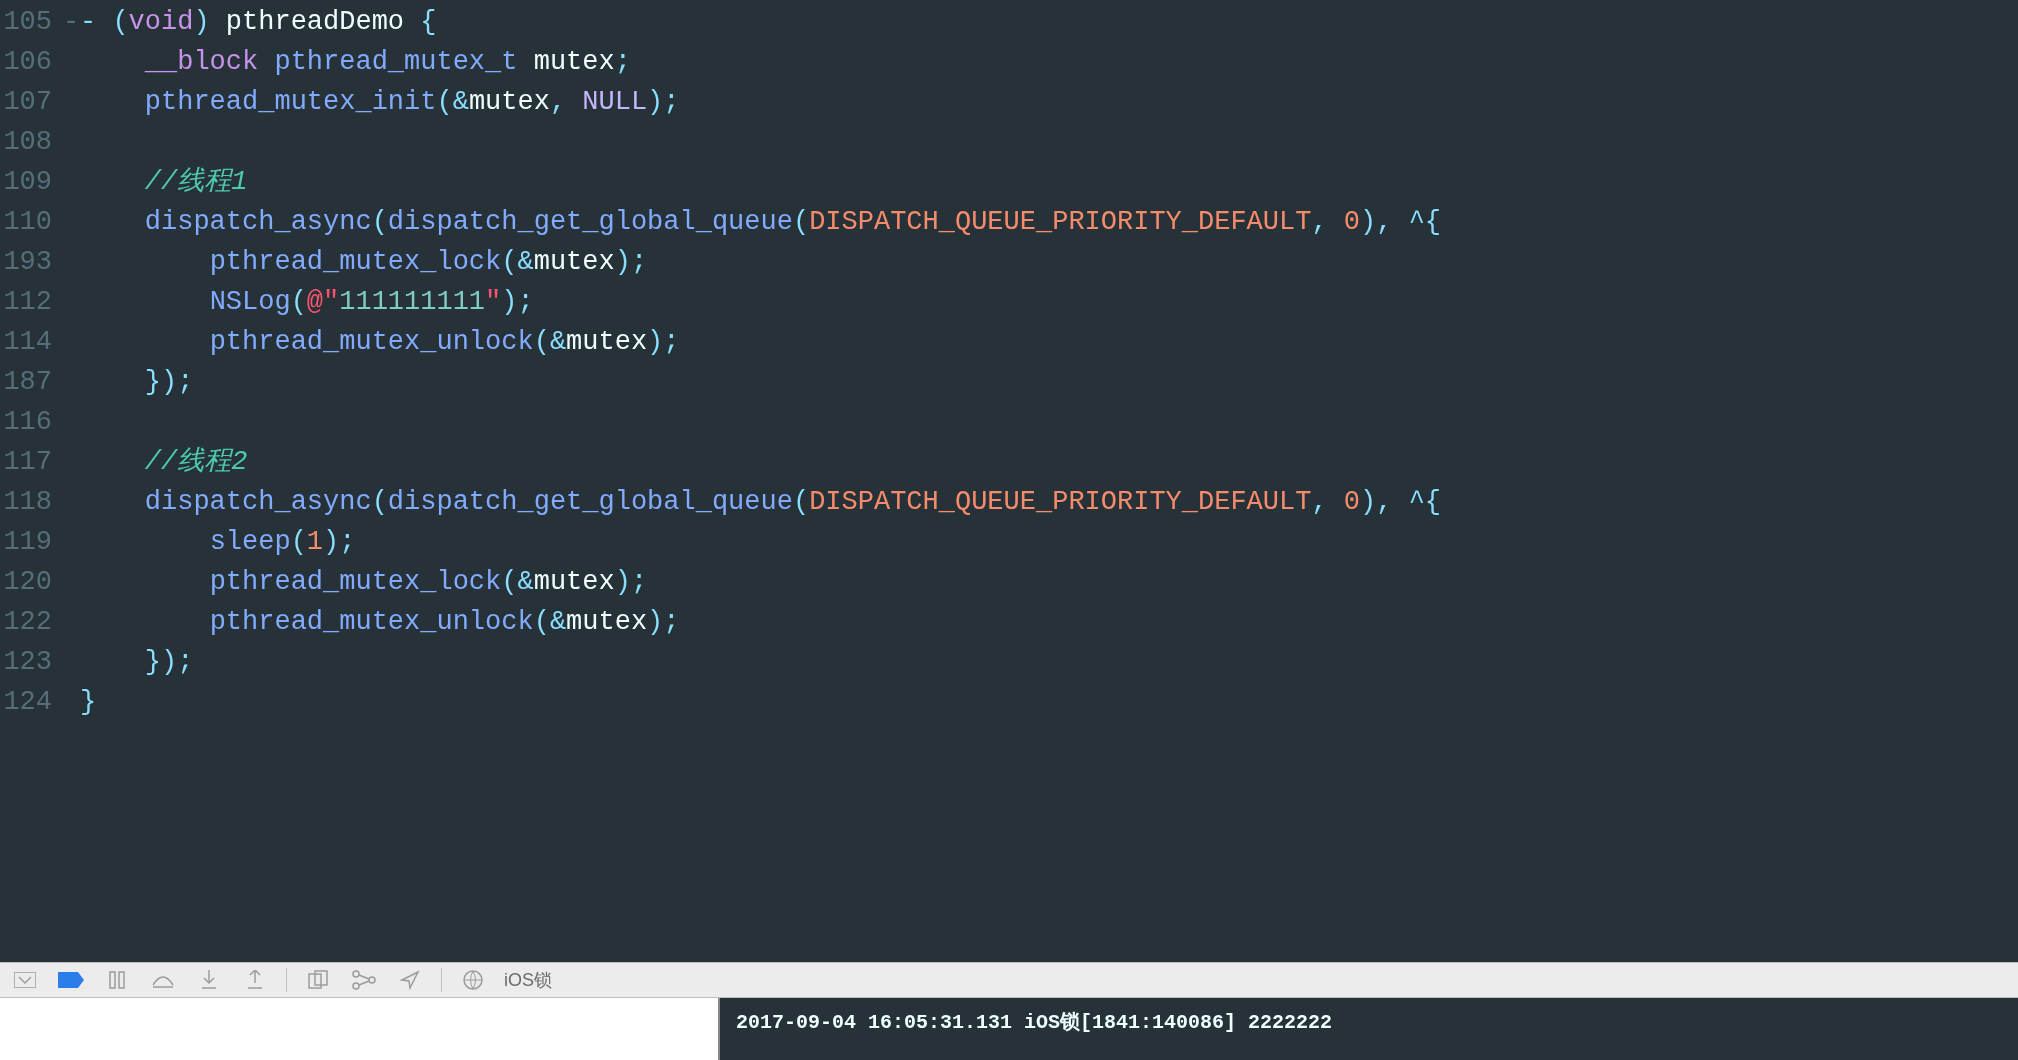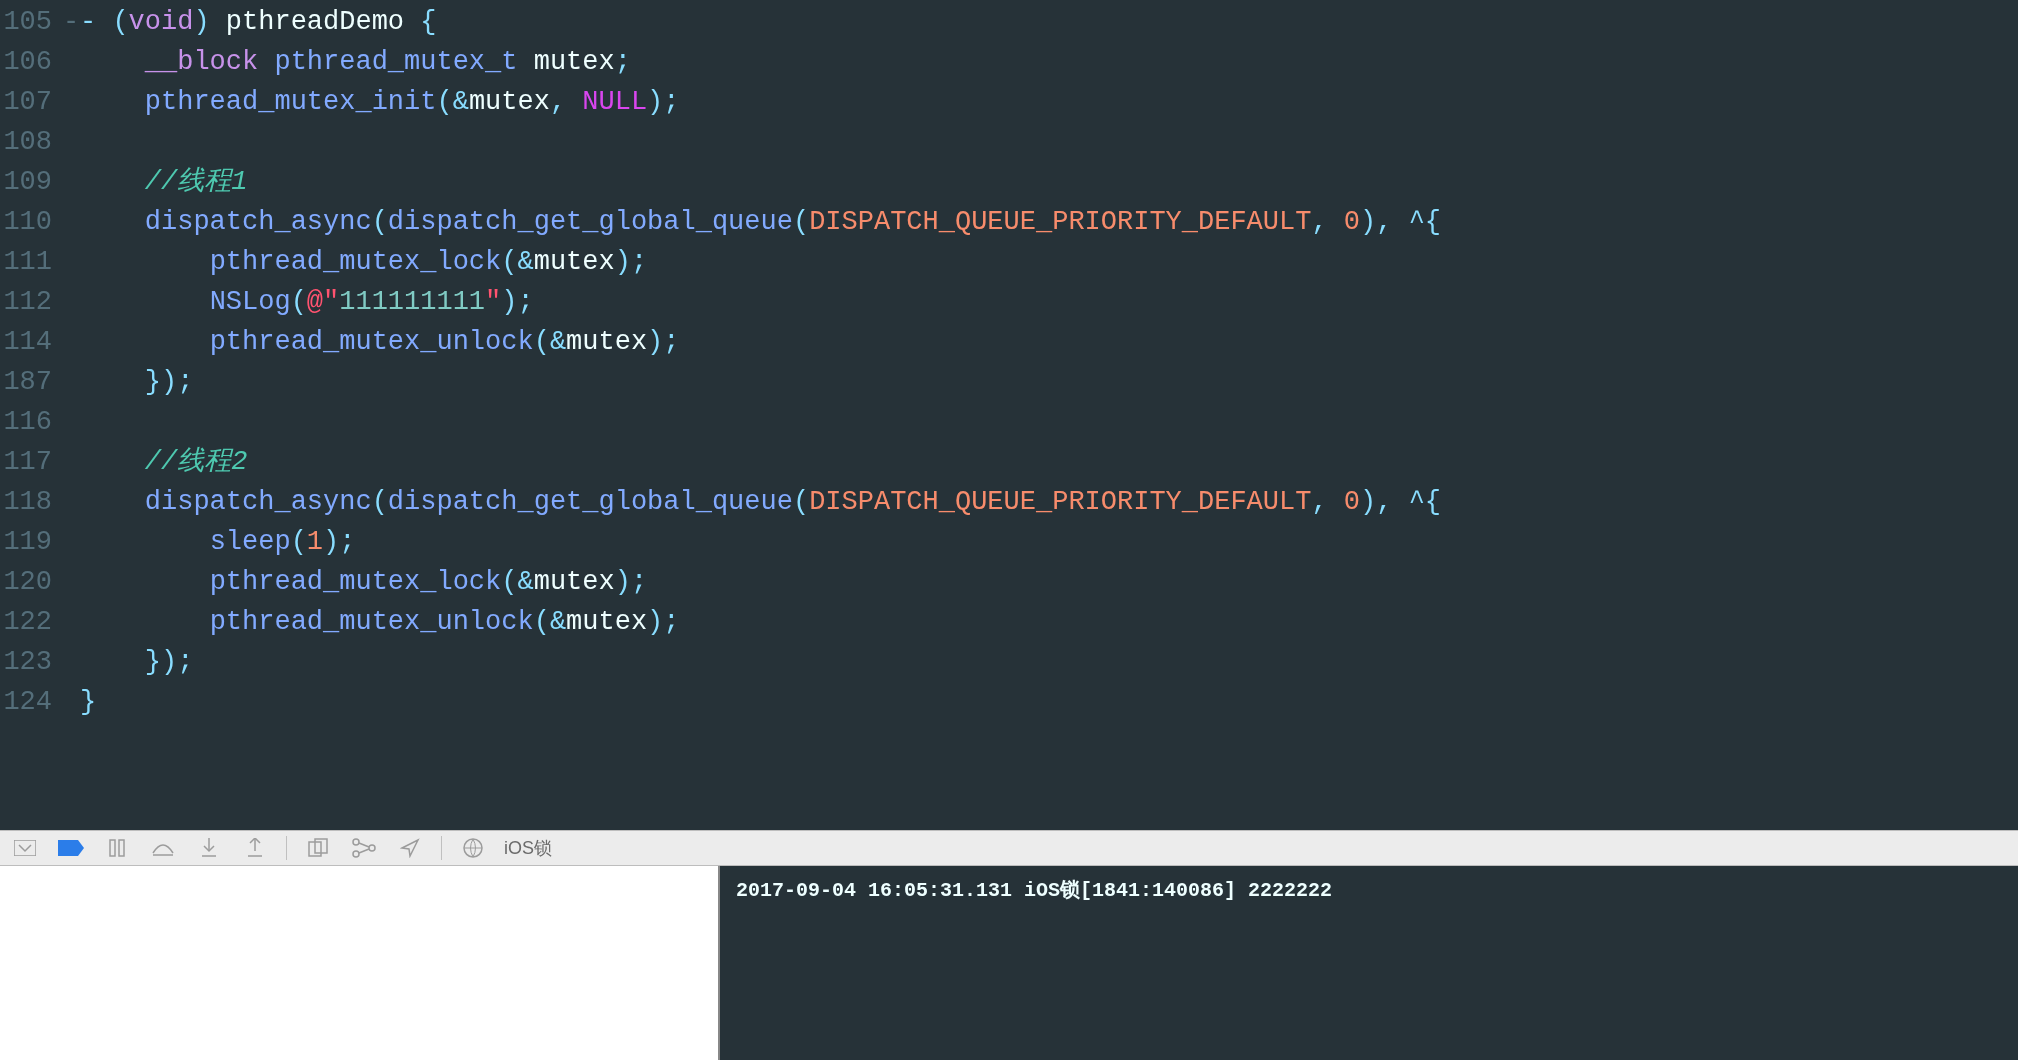--- a/index.html
+++ b/index.html
@@ -12,21 +12,21 @@
     overflow: hidden;
     display: flex;
     flex-direction: column;
   }
   .editor {
     flex: 0 0 auto;
     background: #263238;
     font-size: 27px;
     line-height: 40px;
     padding-top: 2px;
-    height: 830px;
+    height: 962px;
     overflow: hidden;
   }
   .line {
     display: flex;
     white-space: pre;
   }
   .gutter {
     width: 62px;
     text-align: right;
     color: #546e7a;
@@ -46,21 +46,21 @@
     flex: 1;
   }
   .t-default { color: #eeffff; }
   .t-keyword { color: #c792ea; }     
   .t-type    { color: #82aaff; }     
   .t-func    { color: #82aaff; }
   .t-comment { color: #4ec9b0; font-style: italic; }
   .t-string  { color: #80cbc4; }
   .t-const   { color: #f78c6c; }     
   .t-num     { color: #f78c6c; }
-  .t-null    { color: #d946ef; }
+  .t-null    { color: #c4b5fd; }
   .t-punct   { color: #89ddff; }
   .t-ident   { color: #eeffff; }
   .t-at      { color: #ff5370; }
 
   .toolbar {
     height: 36px;
     background: #ececec;
     border-top: 1px solid #bdbdbd;
     border-bottom: 1px solid #bdbdbd;
     display: flex;
@@ -114,21 +114,21 @@
 </head>
 <body>
 
 <div class="editor" id="editor">
     <div class="line"><span class="gutter">105</span><span class="fold">-</span><span class="code"><span class="t-punct">- (</span><span class="t-keyword">void</span><span class="t-punct">) </span><span class="t-ident">pthreadDemo </span><span class="t-punct">{</span></span></div>
     <div class="line"><span class="gutter">106</span><span class="fold"></span><span class="code"><span class="t-default">    </span><span class="t-keyword">__block</span><span class="t-default"> </span><span class="t-type">pthread_mutex_t</span><span class="t-default"> </span><span class="t-ident">mutex</span><span class="t-punct">;</span></span></div>
     <div class="line"><span class="gutter">107</span><span class="fold"></span><span class="code"><span class="t-default">    </span><span class="t-func">pthread_mutex_init</span><span class="t-punct">(&amp;</span><span class="t-ident">mutex</span><span class="t-punct">, </span><span class="t-null">NULL</span><span class="t-punct">);</span></span></div>
     <div class="line"><span class="gutter">108</span><span class="fold"></span><span class="code"><span class="t-default">    </span></span></div>
     <div class="line"><span class="gutter">109</span><span class="fold"></span><span class="code"><span class="t-default">    </span><span class="t-comment">//线程1</span></span></div>
     <div class="line"><span class="gutter">110</span><span class="fold"></span><span class="code"><span class="t-default">    </span><span class="t-func">dispatch_async</span><span class="t-punct">(</span><span class="t-func">dispatch_get_global_queue</span><span class="t-punct">(</span><span class="t-const">DISPATCH_QUEUE_PRIORITY_DEFAULT</span><span class="t-punct">, </span><span class="t-num">0</span><span class="t-punct">), ^{</span></span></div>
-    <div class="line"><span class="gutter">111</span><span class="fold"></span><span class="code"><span class="t-default">        </span><span class="t-func">pthread_mutex_lock</span><span class="t-punct">(&amp;</span><span class="t-ident">mutex</span><span class="t-punct">);</span></span></div>
+    <div class="line"><span class="gutter">193</span><span class="fold"></span><span class="code"><span class="t-default">        </span><span class="t-func">pthread_mutex_lock</span><span class="t-punct">(&amp;</span><span class="t-ident">mutex</span><span class="t-punct">);</span></span></div>
     <div class="line"><span class="gutter">112</span><span class="fold"></span><span class="code"><span class="t-default">        </span><span class="t-func">NSLog</span><span class="t-punct">(</span><span class="t-at">@"</span><span class="t-string">111111111</span><span class="t-at">"</span><span class="t-punct">);</span></span></div>
     <div class="line"><span class="gutter">114</span><span class="fold"></span><span class="code"><span class="t-default">        </span><span class="t-func">pthread_mutex_unlock</span><span class="t-punct">(&amp;</span><span class="t-ident">mutex</span><span class="t-punct">);</span></span></div>
     <div class="line"><span class="gutter">187</span><span class="fold"></span><span class="code"><span class="t-default">    </span><span class="t-punct">});</span></span></div>
     <div class="line"><span class="gutter">116</span><span class="fold"></span><span class="code"><span class="t-default">    </span></span></div>
     <div class="line"><span class="gutter">117</span><span class="fold"></span><span class="code"><span class="t-default">    </span><span class="t-comment">//线程2</span></span></div>
     <div class="line"><span class="gutter">118</span><span class="fold"></span><span class="code"><span class="t-default">    </span><span class="t-func">dispatch_async</span><span class="t-punct">(</span><span class="t-func">dispatch_get_global_queue</span><span class="t-punct">(</span><span class="t-const">DISPATCH_QUEUE_PRIORITY_DEFAULT</span><span class="t-punct">, </span><span class="t-num">0</span><span class="t-punct">), ^{</span></span></div>
     <div class="line"><span class="gutter">119</span><span class="fold"></span><span class="code"><span class="t-default">        </span><span class="t-func">sleep</span><span class="t-punct">(</span><span class="t-num">1</span><span class="t-punct">);</span></span></div>
     <div class="line"><span class="gutter">120</span><span class="fold"></span><span class="code"><span class="t-default">        </span><span class="t-func">pthread_mutex_lock</span><span class="t-punct">(&amp;</span><span class="t-ident">mutex</span><span class="t-punct">);</span></span></div>
     <div class="line"><span class="gutter">122</span><span class="fold"></span><span class="code"><span class="t-default">        </span><span class="t-func">pthread_mutex_unlock</span><span class="t-punct">(&amp;</span><span class="t-ident">mutex</span><span class="t-punct">);</span></span></div>
     <div class="line"><span class="gutter">123</span><span class="fold"></span><span class="code"><span class="t-default">    </span><span class="t-punct">});</span></span></div>

